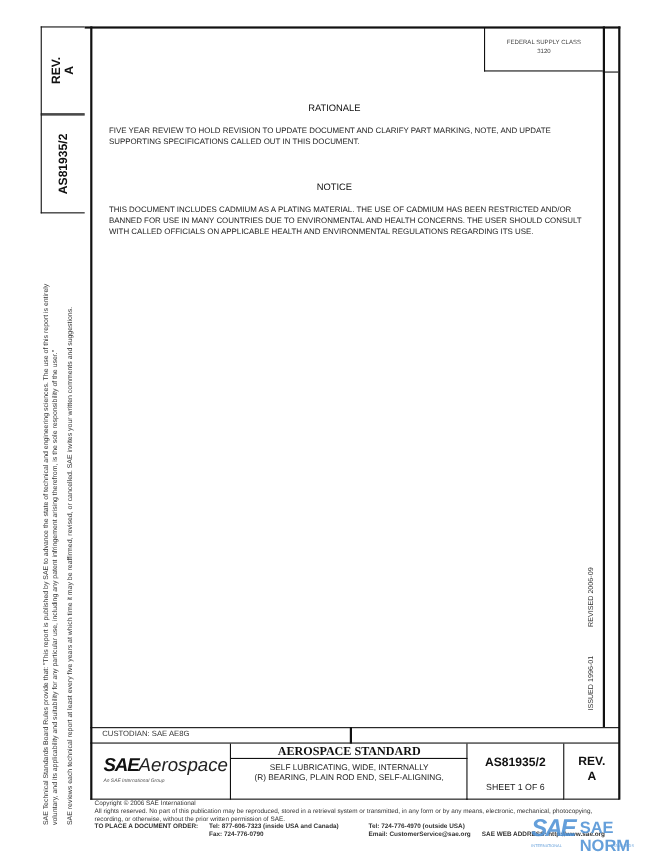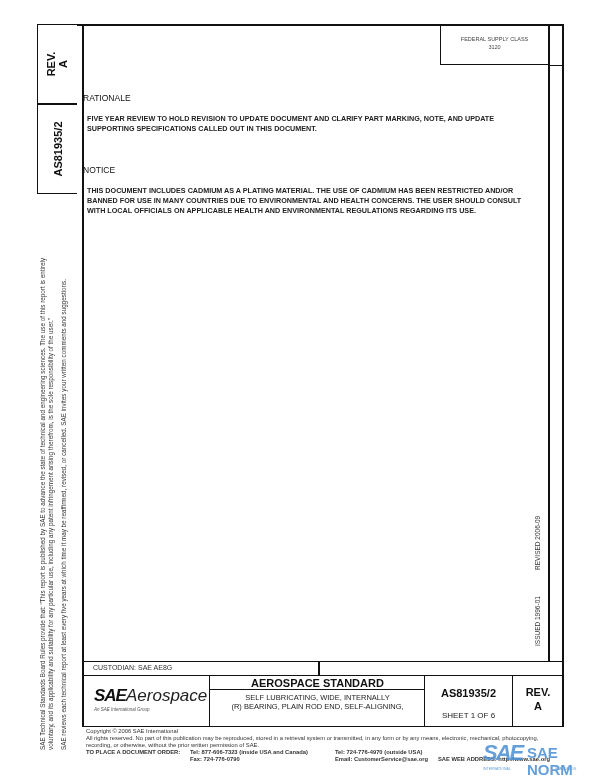--- a/index.html
+++ b/index.html
@@ -7,22 +7,22 @@
          font-family:"Liberation Sans", sans-serif; color:#111; }
   .abs { position:absolute; }
   .line { position:absolute; background:#111; }
   .side-tab { position:absolute; left:37px; width:40px; border:1.5px solid #111; border-right:none;
               display:flex; align-items:center; justify-content:center; box-sizing:border-box; }
   .vert { transform:rotate(-90deg); white-space:nowrap; font-weight:bold; }
   .vtext { position:absolute; transform-origin:left top; transform:rotate(-90deg); white-space:nowrap;
            font-size:6.3px; color:#333; }
   .fsc { position:absolute; left:440px; top:25px; width:108px; height:40px; border-left:1px solid #111; border-bottom:1px solid #111;
          font-size:5.5px; text-align:center; color:#444; padding-top:10px; box-sizing:border-box; line-height:1.5;}
-  .heading { position:absolute; left:83px; width:466px; font-size:8.5px; }
-  .para { position:absolute; left:87px; width:440px; font-size:7.2px; line-height:10px; color:#222;font-weight:bold; }
+  .heading { position:absolute; left:71px; width:466px; text-align:center; font-size:8.5px; }
+  .para { position:absolute; left:99px; width:440px; font-size:7.2px; line-height:10px; color:#222; }
   .dateside { position:absolute; transform-origin:left top; transform:rotate(-90deg); white-space:nowrap; font-size:6.5px; color:#333; }
   .cell { position:absolute; box-sizing:border-box; }
   .tb-title { font-weight:bold; font-size:11px; text-align:center; }
   .tb-desc { font-size:7.5px; text-align:center; line-height:9px; color:#222; }
   .foot { position:absolute; font-size:5.8px; color:#333; white-space:nowrap; }
 </style>
 </head>
 <body>
 
 <div class="line" style="left:77px;top:24px;width:487px;height:1.5px;"></div>
@@ -43,42 +43,42 @@
 <div class="fsc">
   <div>FEDERAL SUPPLY CLASS</div>
   <div>3120</div>
 </div>
 <div class="line" style="left:548px;top:65px;width:14px;height:1px;"></div>
 
 <div class="heading" style="top:93px;">RATIONALE</div>
 <div class="para" style="top:114px;">FIVE YEAR REVIEW TO HOLD REVISION TO UPDATE DOCUMENT AND CLARIFY PART MARKING, NOTE, AND UPDATE SUPPORTING SPECIFICATIONS CALLED OUT IN THIS DOCUMENT.</div>
 
 <div class="heading" style="top:165px;">NOTICE</div>
-<div class="para" style="top:186px;">THIS DOCUMENT INCLUDES CADMIUM AS A PLATING MATERIAL.  THE USE OF CADMIUM HAS BEEN RESTRICTED AND/OR BANNED FOR USE IN MANY COUNTRIES DUE TO ENVIRONMENTAL AND HEALTH CONCERNS.  THE USER SHOULD CONSULT WITH LOCAL OFFICIALS ON APPLICABLE HEALTH AND ENVIRONMENTAL REGULATIONS REGARDING ITS USE.</div>
+<div class="para" style="top:186px;">THIS DOCUMENT INCLUDES CADMIUM AS A PLATING MATERIAL.  THE USE OF CADMIUM HAS BEEN RESTRICTED AND/OR BANNED FOR USE IN MANY COUNTRIES DUE TO ENVIRONMENTAL AND HEALTH CONCERNS.  THE USER SHOULD CONSULT WITH CALLED OFFICIALS ON APPLICABLE HEALTH AND ENVIRONMENTAL REGULATIONS REGARDING ITS USE.</div>
 
 <div class="vtext" style="left:39px;top:750px;">SAE Technical Standards Board Rules provide that: "This report is published by SAE to advance the state of technical and engineering sciences. The use of this report is entirely</div>
 <div class="vtext" style="left:47px;top:750px;">voluntary, and its applicability and suitability for any particular use, including any patent infringement arising therefrom, is the sole responsibility of the user."</div>
 <div class="vtext" style="left:60px;top:750px;">SAE reviews each technical report at least every five years at which time it may be reaffirmed, revised, or cancelled. SAE invites your written comments and suggestions.</div>
 
 <div class="dateside" style="left:534px;top:646px;">ISSUED    1996-01</div>
 <div class="dateside" style="left:534px;top:570px;">REVISED    2006-09</div>
 
 <div class="cell" style="left:82px;top:661px;width:481px;height:15px;border-top:1.5px solid #111;border-bottom:1.5px solid #111;">
   <span style="position:absolute;left:11px;top:2px;font-size:7px;color:#333;">CUSTODIAN:  SAE AE8G</span>
 </div>
 <div class="line" style="left:318px;top:661px;width:1.5px;height:15px;"></div>
 
 <div class="cell" style="left:82px;top:676px;width:128px;height:51px;border-right:1.5px solid #111;border-bottom:1.5px solid #111;">
   <div style="position:absolute;left:12px;top:11px;font-size:17px;line-height:17px;white-space:nowrap;">
     <span style="font-weight:bold;font-style:italic;letter-spacing:-1px;">SAE</span><span style="font-style:italic;font-weight:normal;color:#222;">Aerospace</span>
   </div>
   <div style="position:absolute;left:12px;top:31px;font-size:4.5px;color:#555;font-style:italic;">An SAE International Group</div>
 </div>
 <div class="cell" style="left:210px;top:676px;width:215px;height:51px;border-bottom:1.5px solid #111;">
-  <div class="tb-title" style="height:13px;line-height:14px;border-bottom:1.5px solid #111;">AEROSPACE STANDARD</div>
+  <div class="tb-title" style="height:13px;line-height:14px;border-bottom:1.5px solid #111;font-family:Liberation Serif, serif;">AEROSPACE STANDARD</div>
   <div class="tb-desc" style="padding-top:3px;">
     <div>SELF LUBRICATING, WIDE, INTERNALLY</div>
     <div>(R) BEARING, PLAIN ROD END, SELF-ALIGNING,</div>
   </div>
 </div>
 <div class="cell" style="left:424px;top:676px;width:89px;height:51px;border-left:1.5px solid #111;border-right:1.5px solid #111;border-bottom:1.5px solid #111;text-align:center;padding-top:11px;">
   <div style="font-weight:bold;font-size:11px;">AS81935/2</div>
   <div style="font-size:8px;color:#222;margin-top:12px;">SHEET 1 OF 6</div>
 </div>
 <div class="cell" style="left:513px;top:676px;width:50px;height:51px;border-bottom:1.5px solid #111;text-align:center;padding-top:9px;font-weight:bold;font-size:11px;line-height:14px;">

